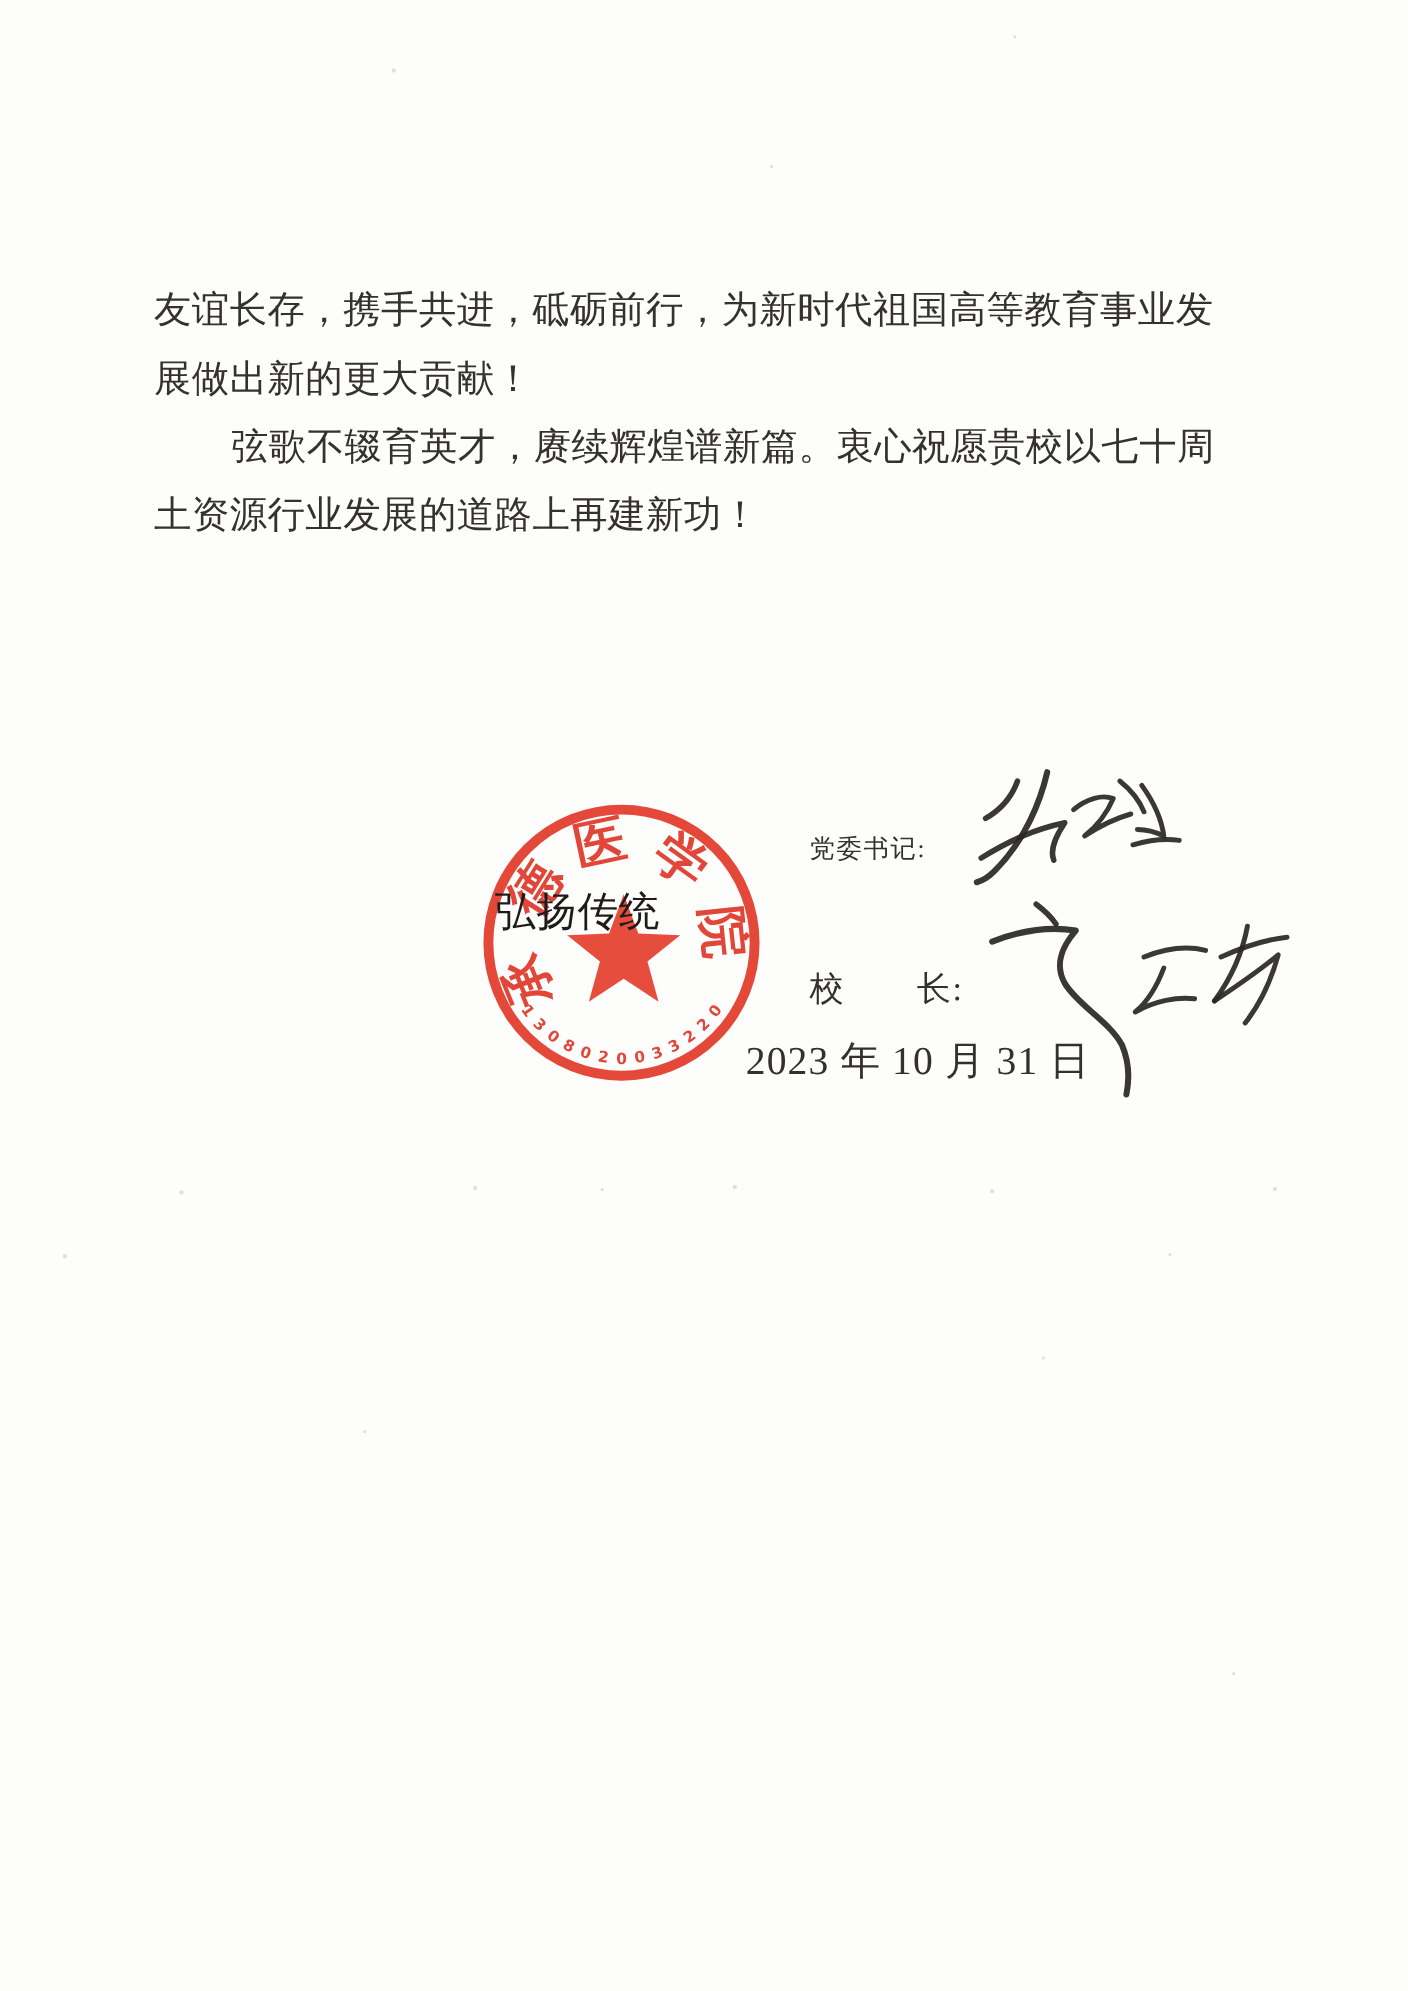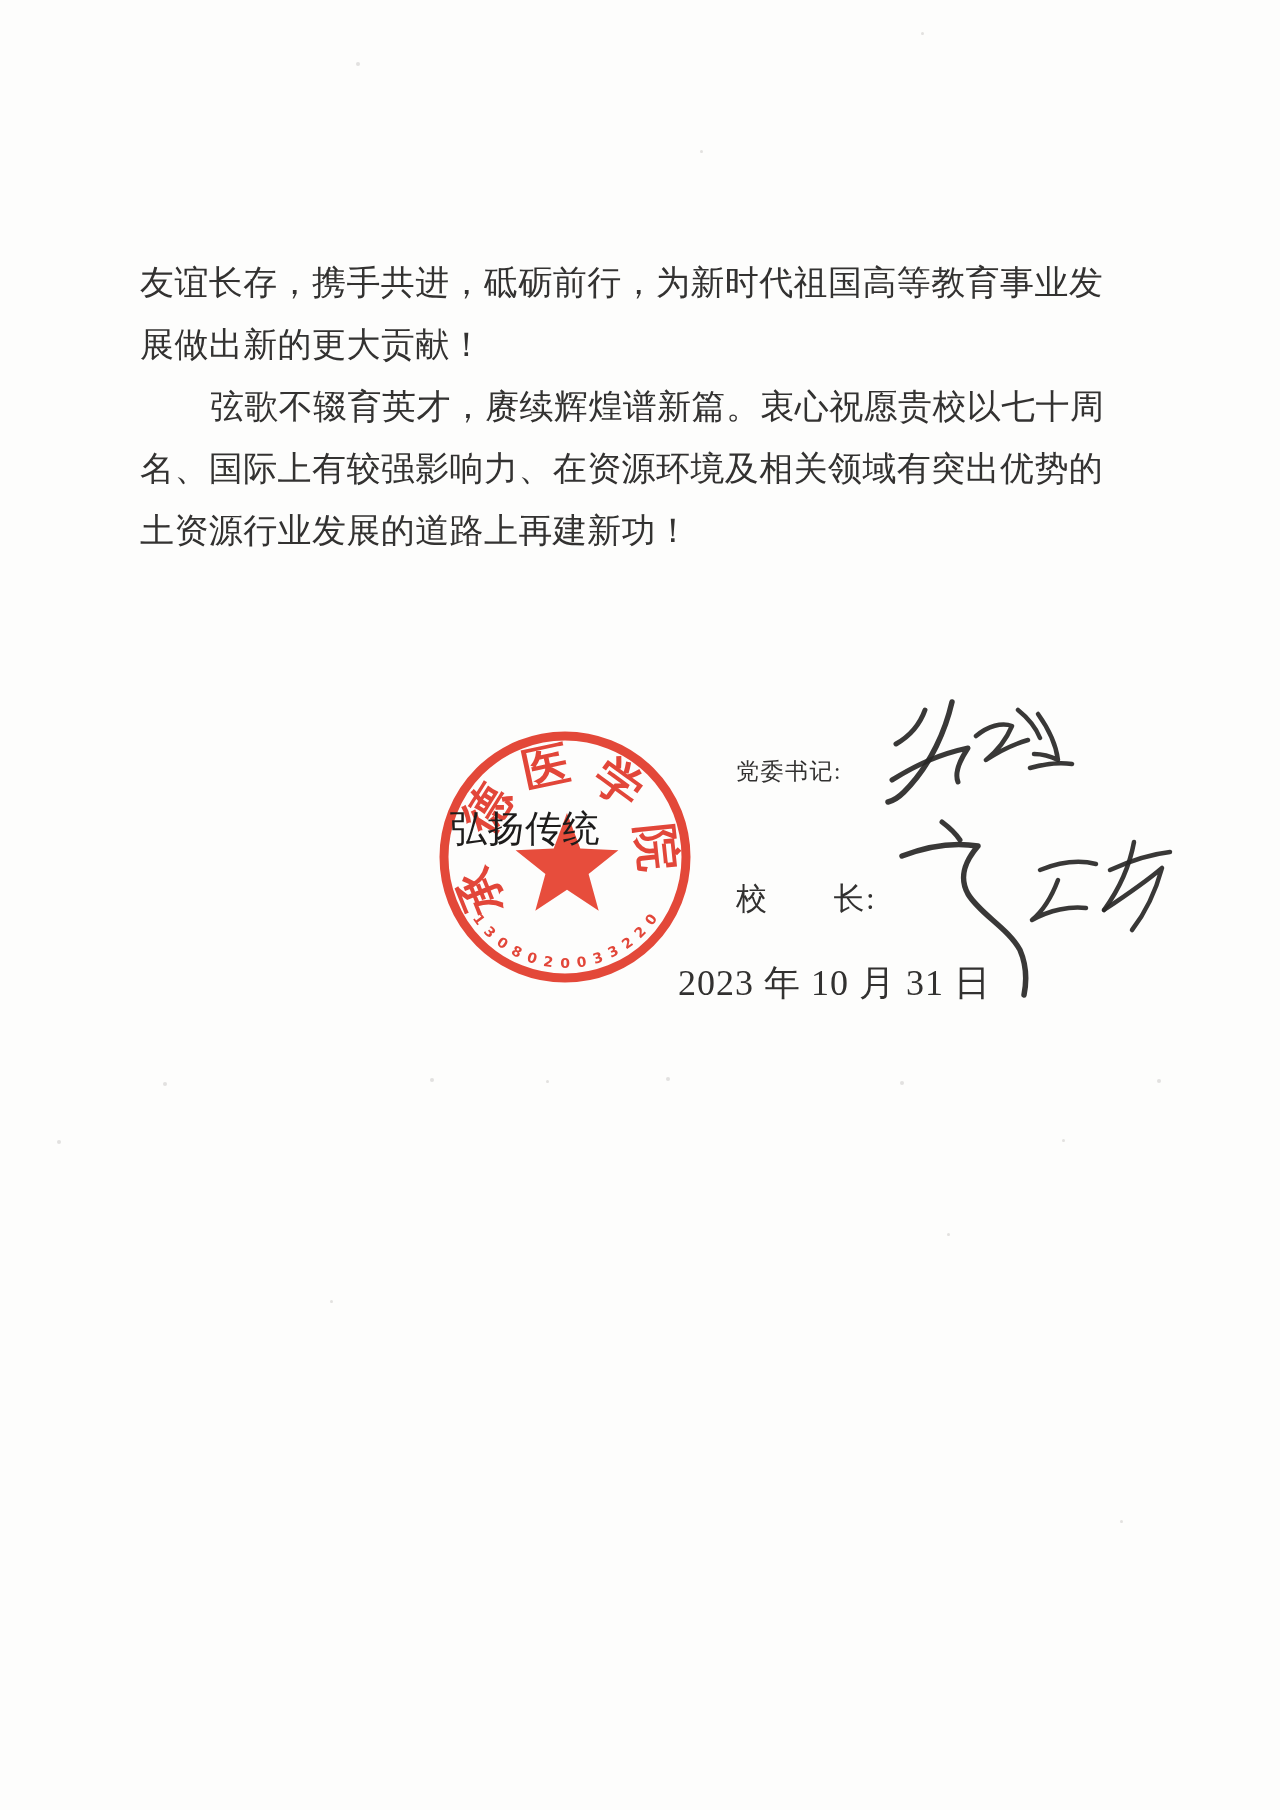--- a/index.html
+++ b/index.html
@@ -32,40 +32,39 @@
     position:absolute;left:450px;top:804px;
     font-size:37px;letter-spacing:0.5px;
     color:#1d1c1b;white-space:pre;
   }
   
   .label{
     position:absolute;color:#323130;white-space:pre;
   }
   .secretary-label{left:736px;top:756px;font-size:23px;letter-spacing:1.5px;}
   .president-label{left:736px;top:878px;font-size:31px;letter-spacing:1.5px;}
-  .date-line{left:678px;top:940px;font-size:36px;letter-spacing:1px;margin-top:19px;}
+  .date-line{left:678px;top:940px;font-size:36px;letter-spacing:1px;}
   
   .sig{position:absolute;}
   .sig path{fill:none;stroke:#282726;stroke-linecap:round;stroke-linejoin:round;opacity:0.92;}
   
   .speck{
     position:absolute;border-radius:50%;
     background:#c7c6c4;opacity:0.5;
   }
 </style>
 </head>
 <body>
 
 <div class="page">
 
   <div class="letter">
     <div class="line">友谊长存，携手共进，砥砺前行，为新时代祖国高等教育事业发</div>
     <div class="line">展做出新的更大贡献！</div>
     <div class="line indent">弦歌不辍育英才，赓续辉煌谱新篇。衷心祝愿贵校以七十周</div>
-    <div class="line">名、国际上有较强影响力、在资源环境及相关领域有突出优势的</div>
     <div class="line">土资源行业发展的道路上再建新功！</div>
   </div>
 
   <svg class="seal-svg" width="270" height="270" viewBox="-135 -135 270 270">
     <g>
       <circle cx="0" cy="0" r="121" fill="none" stroke="#e23b2b" stroke-width="9"></circle>
 
       <text class="seal-arc-char" transform="rotate(-112) translate(0,-92)" text-anchor="middle" dominant-baseline="central" font-size="47" fill="#e0392b">承</text>
       <text class="seal-arc-char" transform="rotate(-58) translate(0,-92)" text-anchor="middle" dominant-baseline="central" font-size="47" fill="#e0392b">德</text>
       <text class="seal-arc-char" transform="rotate(-12) translate(0,-92)" text-anchor="middle" dominant-baseline="central" font-size="47" fill="#e0392b">医</text>

